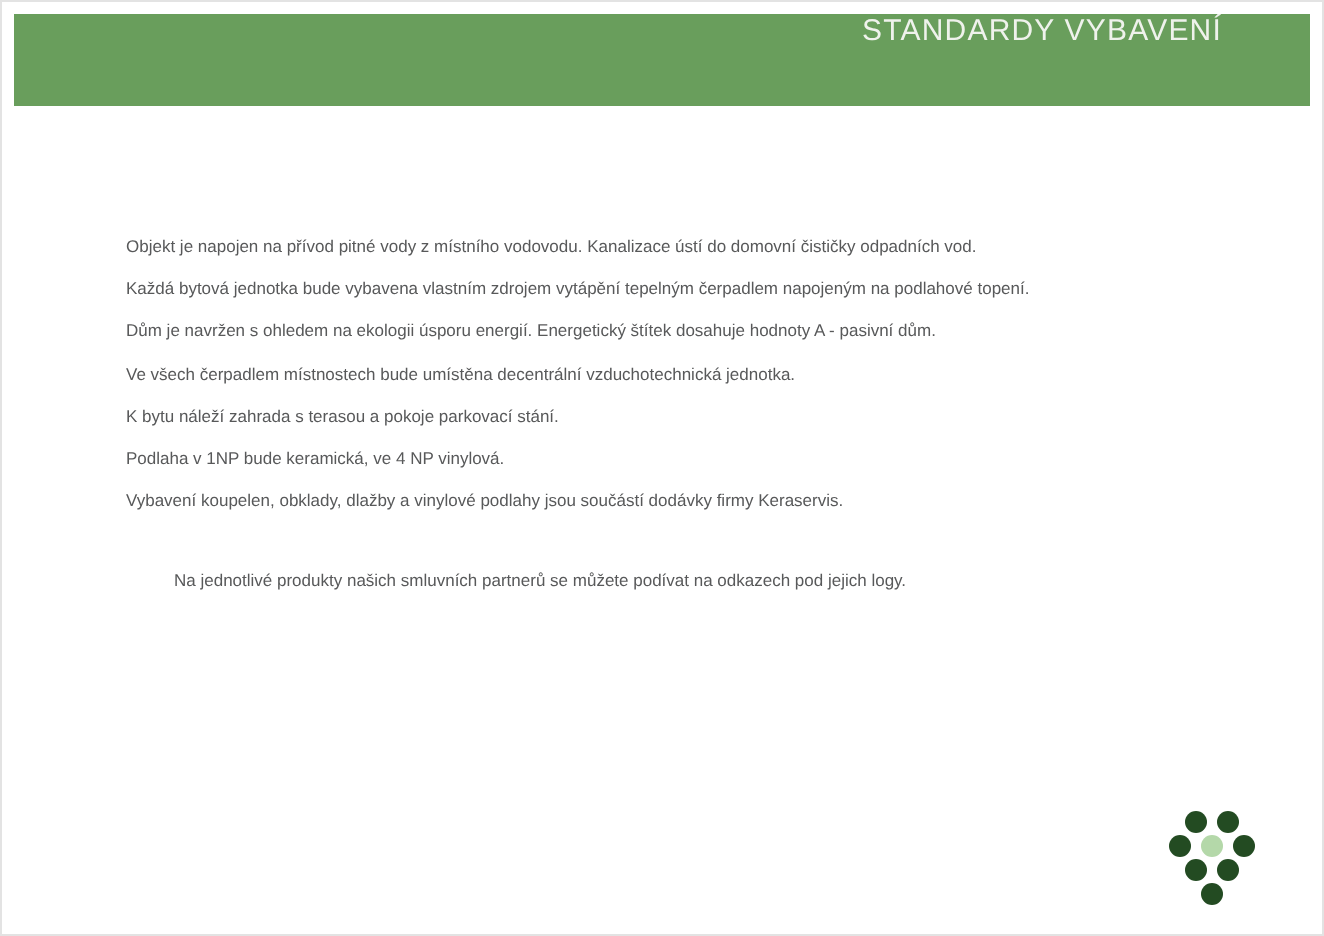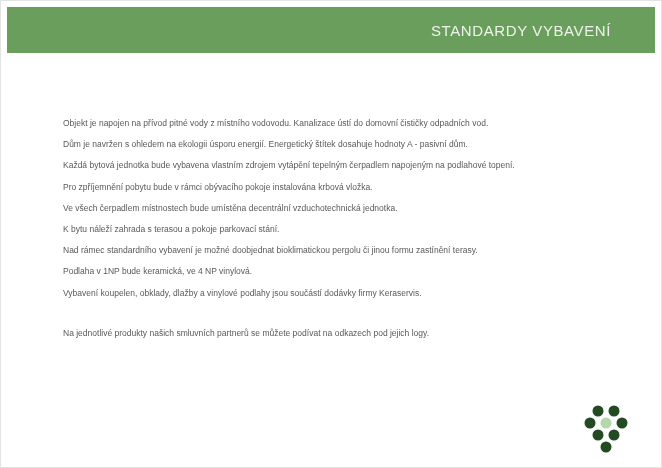--- a/index.html
+++ b/index.html
@@ -13,21 +13,21 @@
     overflow: hidden;
     font-family: "Liberation Sans", sans-serif;
   }
   .header-bar {
     position: absolute;
     left: 6px;
     top: 6px;
     width: 648px;
     height: 46px;
     display: flex;
-    align-items: center;
+    align-items: flex-start;
     justify-content: flex-end;
     padding-right: 44px;
     box-sizing: border-box;
   }
   .header-title {
     font-size: 15px;
     letter-spacing: 0.6px;
     font-weight: 400;
   }
   .content {
@@ -36,47 +36,45 @@
     top: 112px;
     width: 585px;
   }
   .content p {
     margin: 0;
     font-size: 8.5px;
     line-height: 21.2px;
     color: #58595a;
     white-space: nowrap;
   }
-  .closing { margin-top: 19px; }
+  .closing { margin-top: 19px; margin-left: 24px; }
   .logo {
     position: absolute;
     left: 583px;
     top: 404px;
     width: 44px;
     height: 48px;
   }
 </style>
 </head>
 <body>
 
 <div class="page">
 
   <div class="header-bar" style="background-color: rgb(105, 158, 92);">
     <span class="header-title" style="color: rgb(239, 242, 236);">STANDARDY VYBAVENÍ</span>
   </div>
 
   <div class="content">
     <div>
         <p>Objekt je napojen na přívod pitné vody z místního vodovodu. Kanalizace ústí do domovní čističky odpadních vod.</p>
+        <p>Každá bytová jednotka bude vybavena vlastním zdrojem vytápění tepelným čerpadlem napojeným na podlahové topení.</p>
         <p>Dům je navržen s ohledem na ekologii úsporu energií. Energetický štítek dosahuje hodnoty A - pasivní dům.</p>
-        <p>Každá bytová jednotka bude vybavena vlastním zdrojem vytápění tepelným čerpadlem napojeným na podlahové topení.</p>
-        <p>Pro zpříjemnění pobytu bude v rámci obývacího pokoje instalována krbová vložka.</p>
         <p>Ve všech čerpadlem místnostech bude umístěna decentrální vzduchotechnická jednotka.</p>
         <p>K bytu náleží zahrada s terasou a pokoje parkovací stání.</p>
-        <p>Nad rámec standardního vybavení je možné doobjednat bioklimatickou pergolu či jinou formu zastínění terasy.</p>
         <p>Podlaha v 1NP bude keramická, ve 4 NP vinylová.</p>
         <p>Vybavení koupelen, obklady, dlažby a vinylové podlahy jsou součástí dodávky firmy Keraservis.</p>
       </div>
     <div class="closing">
         <p>Na jednotlivé produkty našich smluvních partnerů se můžete podívat na odkazech pod jejich logy.</p>
       </div>
   </div>
 
   <svg class="logo" viewBox="0 0 44 48" xmlns="http://www.w3.org/2000/svg">
     <g fill="#234b22">

